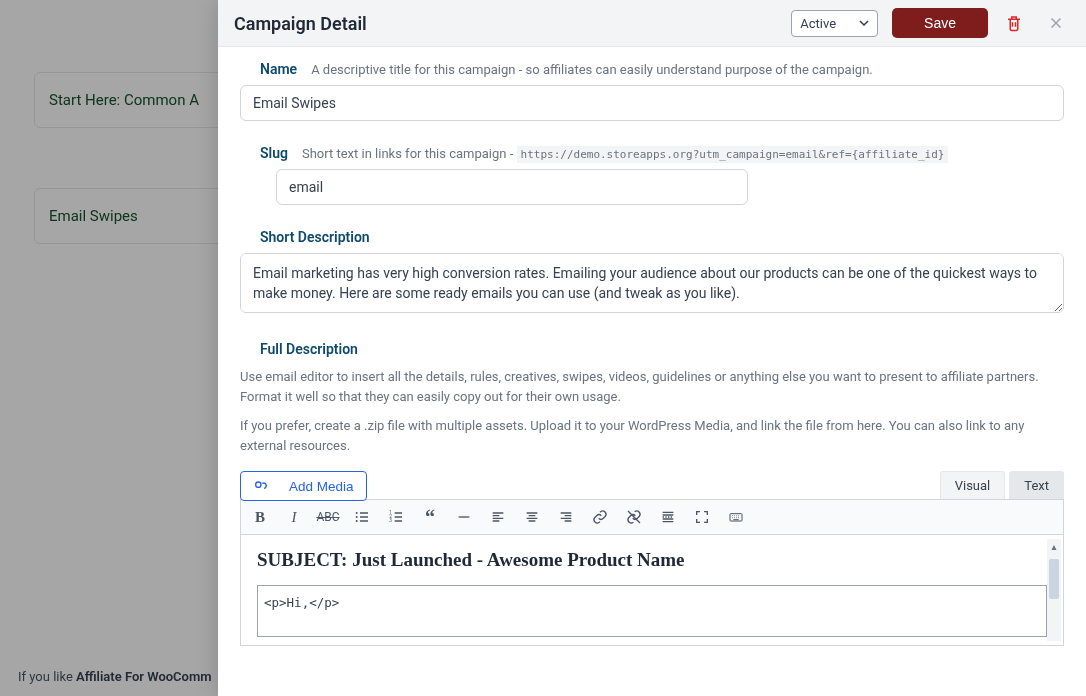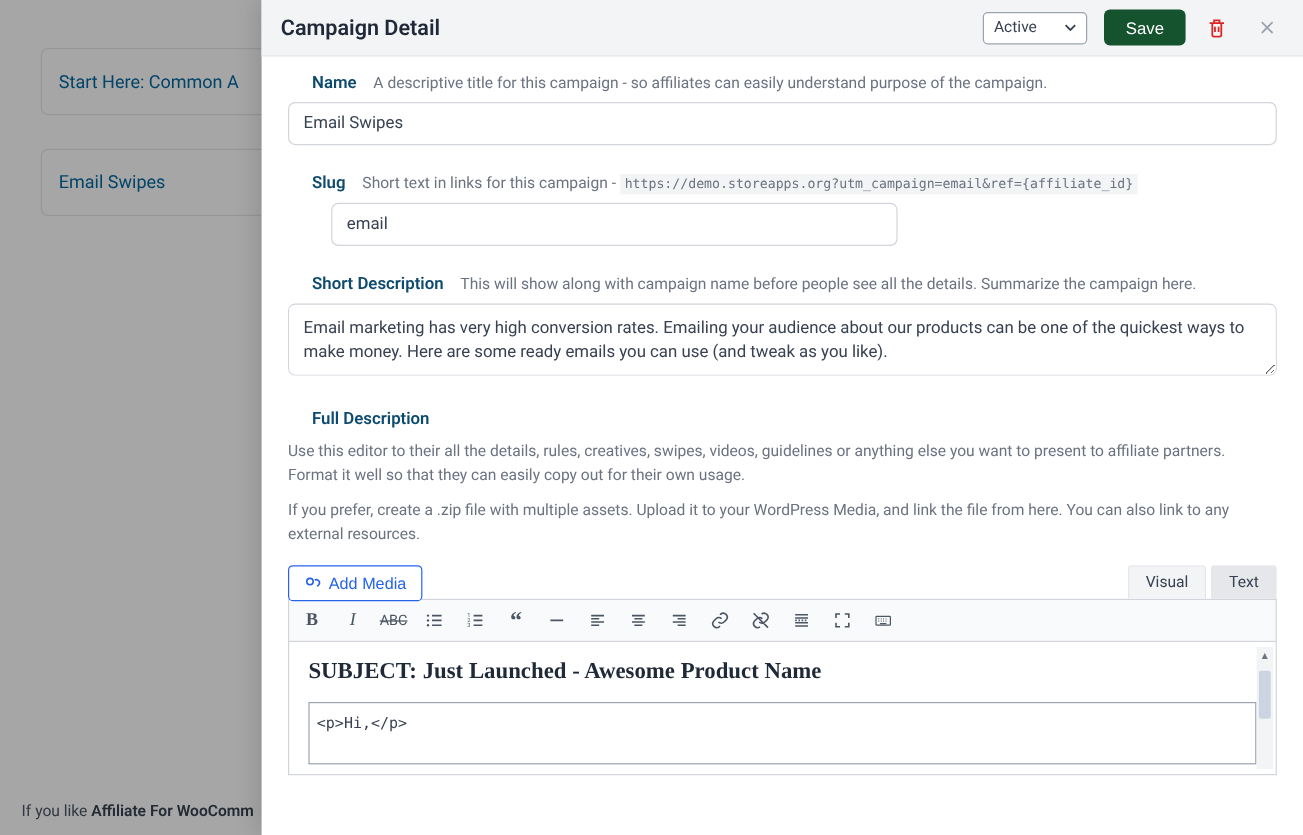--- a/index.html
+++ b/index.html
@@ -30,24 +30,25 @@
     width: 220px;
     display: flex;
     flex-direction: column;
     gap: 28px;
   }
   .bg-item {
     background: #fff;
     border: 1px solid #e5e7eb;
     border-radius: 6px;
     padding: 18px 14px;
-    color: #0369a1;
+    color: #14532d;
     font-size: 15px;
     white-space: nowrap;
     overflow: hidden;
+    margin-top: 32px;
   }
   .bg-footer {
     position: absolute;
     left: 18px;
     bottom: 12px;
     font-size: 13px;
     color: #4b5563;
   }
   .bg-footer .strong { font-weight: 600; color: #374151; }
 
@@ -86,25 +87,25 @@
     display: flex;
     align-items: center;
     gap: 23px;
     margin-right: 14px;
     cursor: pointer;
   }
   .chev {
     width: 10px; height: 6px;
   }
   .btn-save {
-    background: #14532d;
+    background: #7f1d1d;
     color: #fff;
     border: none;
     border-radius: 5px;
-    padding: 7px 18px;
+    padding: 7px 32px;
     font-size: 14px;
     font-weight: 500;
     cursor: pointer;
     margin-right: 14px;
   }
   .icon-btn {
     width: 24px; height: 24px;
     display: flex; align-items: center; justify-content: center;
     cursor: pointer;
     color: #6b7280;
@@ -157,21 +158,21 @@
   .full-desc-text {
     font-size: 13px;
     color: #6b7280;
     margin-top: 10px;
     line-height: 1.5;
   }
 
   .add-media-btn {
     display: inline-flex;
     align-items: center;
-    gap: 5px;
+    gap: 20px;
     border: 1px solid #2563eb;
     color: #2563eb;
     background: #fff;
     border-radius: 4px;
     padding: 6px 12px;
     font-size: 13.5px;
     cursor: pointer;
     margin-top: 16px;
   }
 
@@ -316,28 +317,27 @@
           <span>Short text in links for this campaign - </span><code>https://demo.storeapps.org?utm_campaign=email&amp;ref={affiliate_id}</code>
         </span>
       </div>
       <input class="input slug" value="email" style="">
     </div>
 
 
     <div class="field-group">
       <div class="field-head">
         <span class="field-label">Short Description</span>
-        <span class="field-help">This will show along with campaign name before people see all the details. Summarize the campaign here.</span>
       </div>
       <textarea class="textarea" style="">Email marketing has very high conversion rates. Emailing your audience about our products can be one of the quickest ways to make money. Here are some ready emails you can use (and tweak as you like).</textarea>
     </div>
 
     <div class="field-group" style="margin-bottom:8px;">
       <div class="field-label">Full Description</div>
-      <div class="full-desc-text">Use this editor to their all the details, rules, creatives, swipes, videos, guidelines or anything else you want to present to affiliate partners. Format it well so that they can easily copy out for their own usage.</div>
+      <div class="full-desc-text">Use email editor to insert all the details, rules, creatives, swipes, videos, guidelines or anything else you want to present to affiliate partners. Format it well so that they can easily copy out for their own usage.</div>
       <div class="full-desc-text">If you prefer, create a .zip file with multiple assets. Upload it to your WordPress Media, and link the file from here. You can also link to any external resources.</div>
 
       <button class="add-media-btn">
         <svg width="16" height="16" viewBox="0 0 24 24">
             <circle cx="8" cy="10" r="4" fill="none" stroke="currentColor" stroke-width="2"></circle>
             <path d="M14 8a4 4 0 015 6l-2 2" fill="none" stroke="currentColor" stroke-width="2"></path>
           </svg>
         <span>Add Media</span>
       </button>
 

